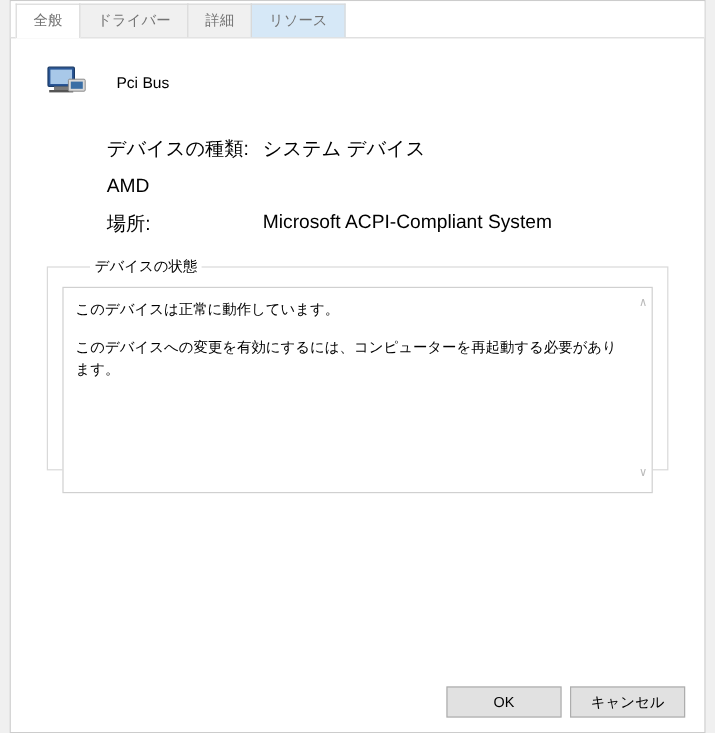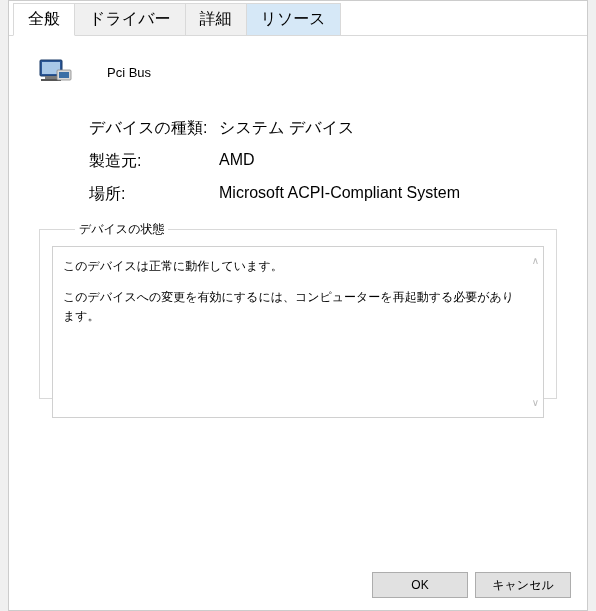--- a/index.html
+++ b/index.html
@@ -25,45 +25,45 @@
     }
     .tabs {
       display: flex;
       border-bottom: 1px solid #d9d9d9;
       background: #ffffff;
       padding-left: 4px;
       padding-top: 2px;
     }
     .tab {
       padding: 5px 14px;
-      font-size: 16px;
+      font-size: 12px;
       cursor: pointer;
       background: #f0f0f0;
       border: 1px solid #d9d9d9;
       border-bottom: none;
       margin-right: -1px;
-      color: #000000;
+      color: #737373;
       position: relative;
     }
     .tab.active {
       background: #ffffff;
       border-bottom: 1px solid #ffffff;
       margin-bottom: -1px;
       z-index: 2;
     }
     .tab.highlight {
       background: #d6e8f7;
     }
     .content {
       padding: 18px 20px;
     }
     .device-header {
       display: flex;
       align-items: center;
-      gap: 34px;
+      gap: 24px;
       margin-bottom: 28px;
       margin-left: 8px;
     }
     .device-icon {
       width: 36px;
       height: 36px;
       flex-shrink: 0;
     }
     .device-title {
       font-size: 13px;
@@ -96,20 +96,21 @@
       padding: 0 4px;
       position: absolute;
       top: -8px;
       left: 8px;
       margin-left: 28px;
     }
     .status-frame {
       border: 1px solid #d9d9d9;
       padding: 16px 12px 20px 12px;
       height: 170px;
+      font-family: Liberation Mono, monospace;
     }
     .status-text {
       border: 1px solid #d0d0d0;
       background: #ffffff;
       height: 172px;
       padding: 10px 22px 10px 10px;
       font-size: 12px;
       line-height: 1.6;
       overflow-y: auto;
       position: relative;
@@ -172,21 +173,20 @@
       </div>
       <div class="device-title">Pci Bus</div>
     </div>
 
     <div class="info-rows">
       <div class="info-row">
         <div class="info-label">デバイスの種類:</div>
         <div class="info-value">システム デバイス</div>
       </div>
       <div class="info-row">
-        <div class="info-label">製造元:</div>
         <div class="info-value">AMD</div>
       </div>
       <div class="info-row">
         <div class="info-label">場所:</div>
         <div class="info-value">Microsoft ACPI-Compliant System</div>
       </div>
     </div>
 
     <div class="status-group">
       <span class="status-legend">デバイスの状態</span>

